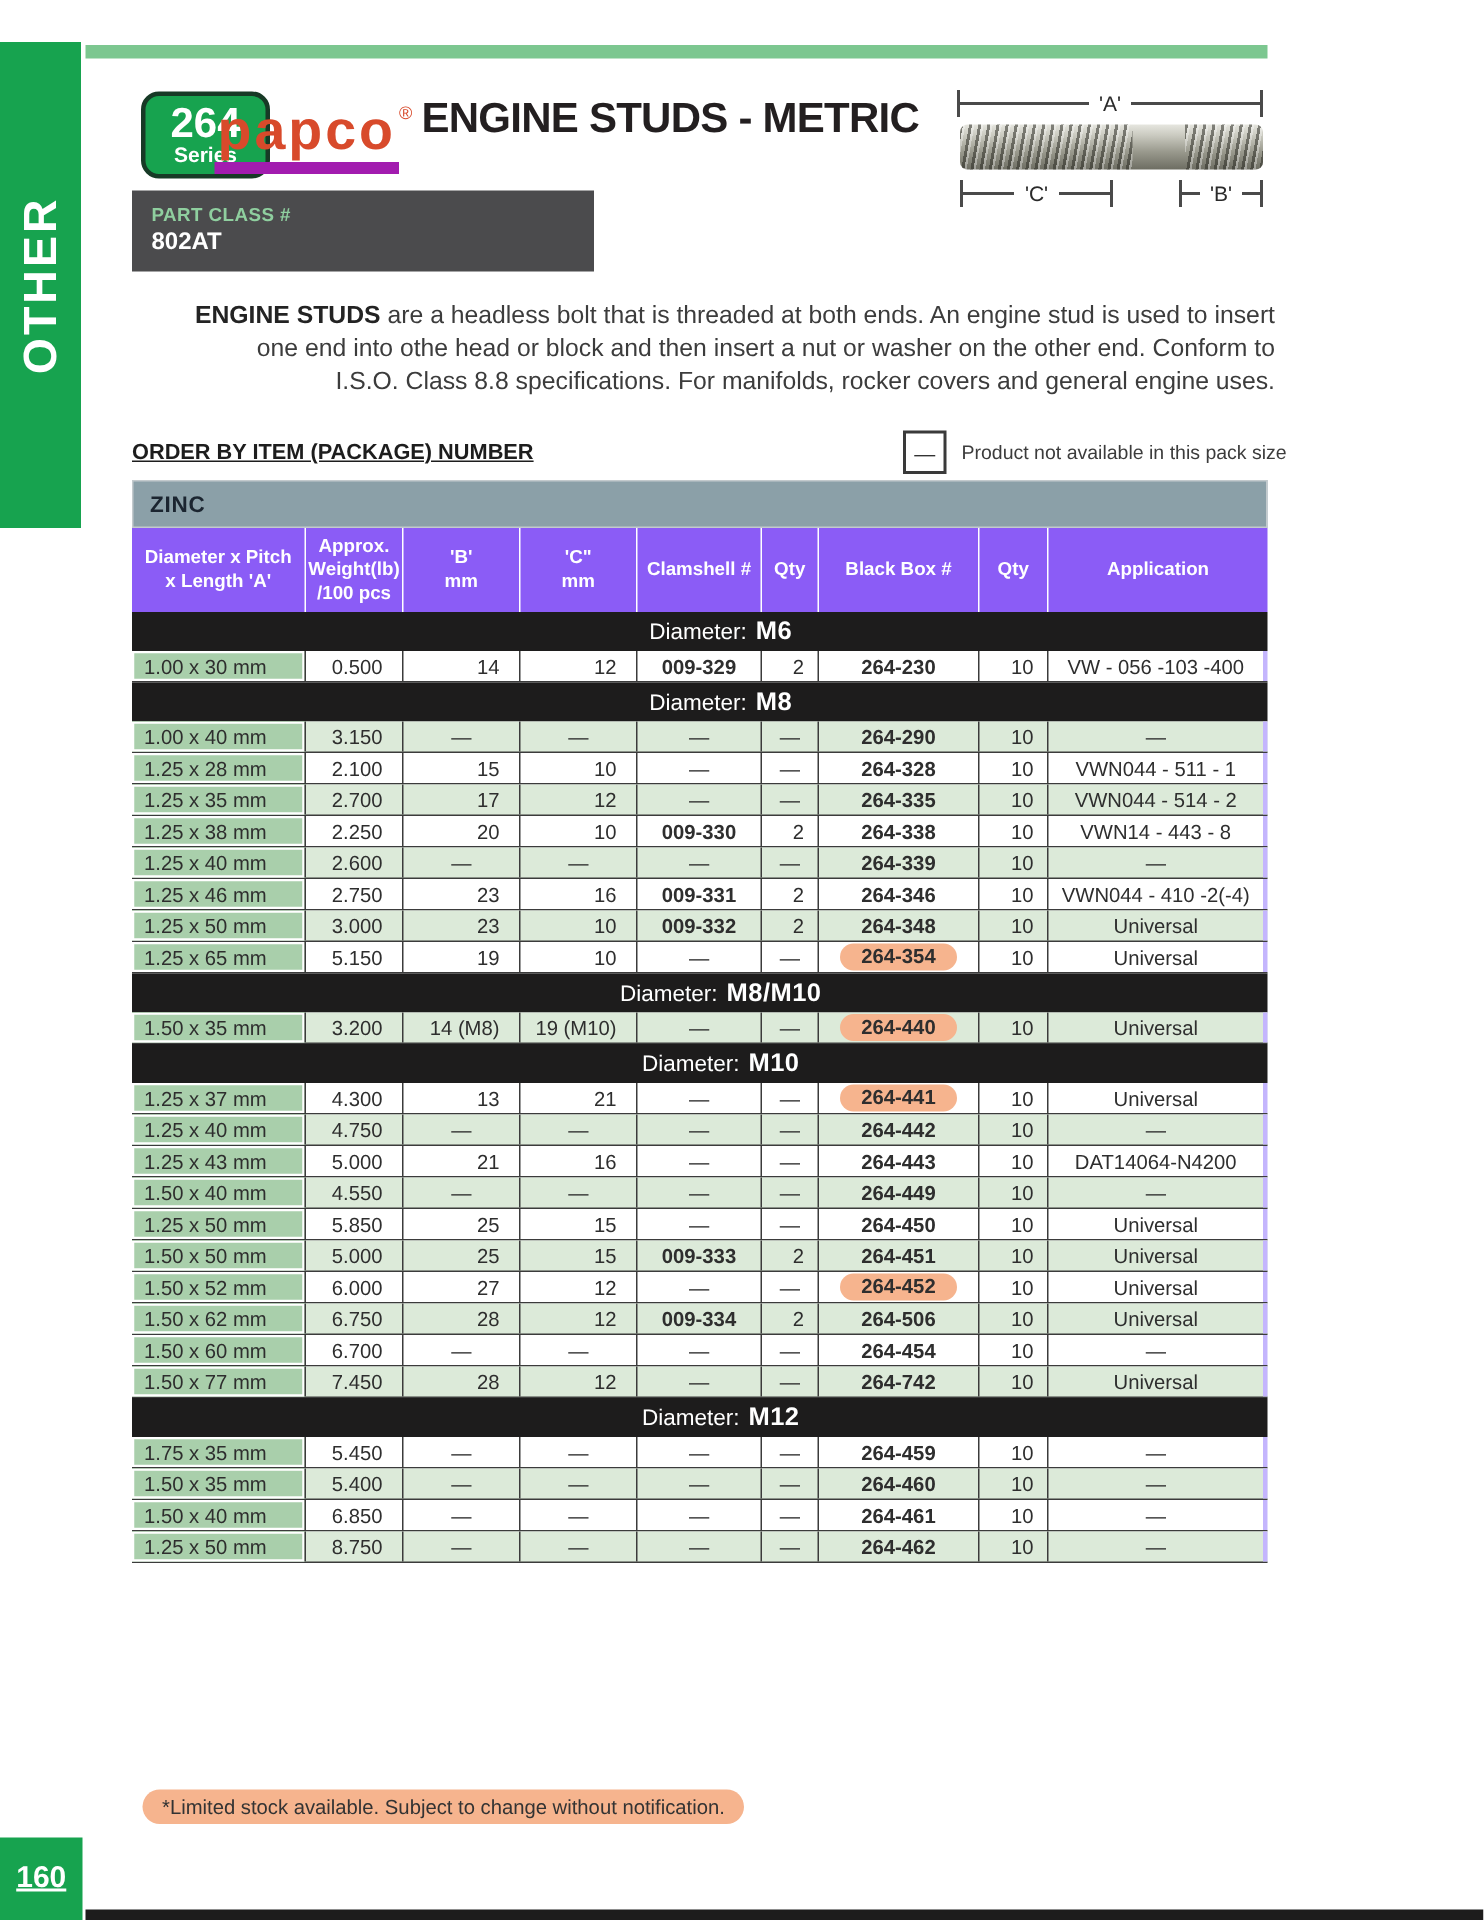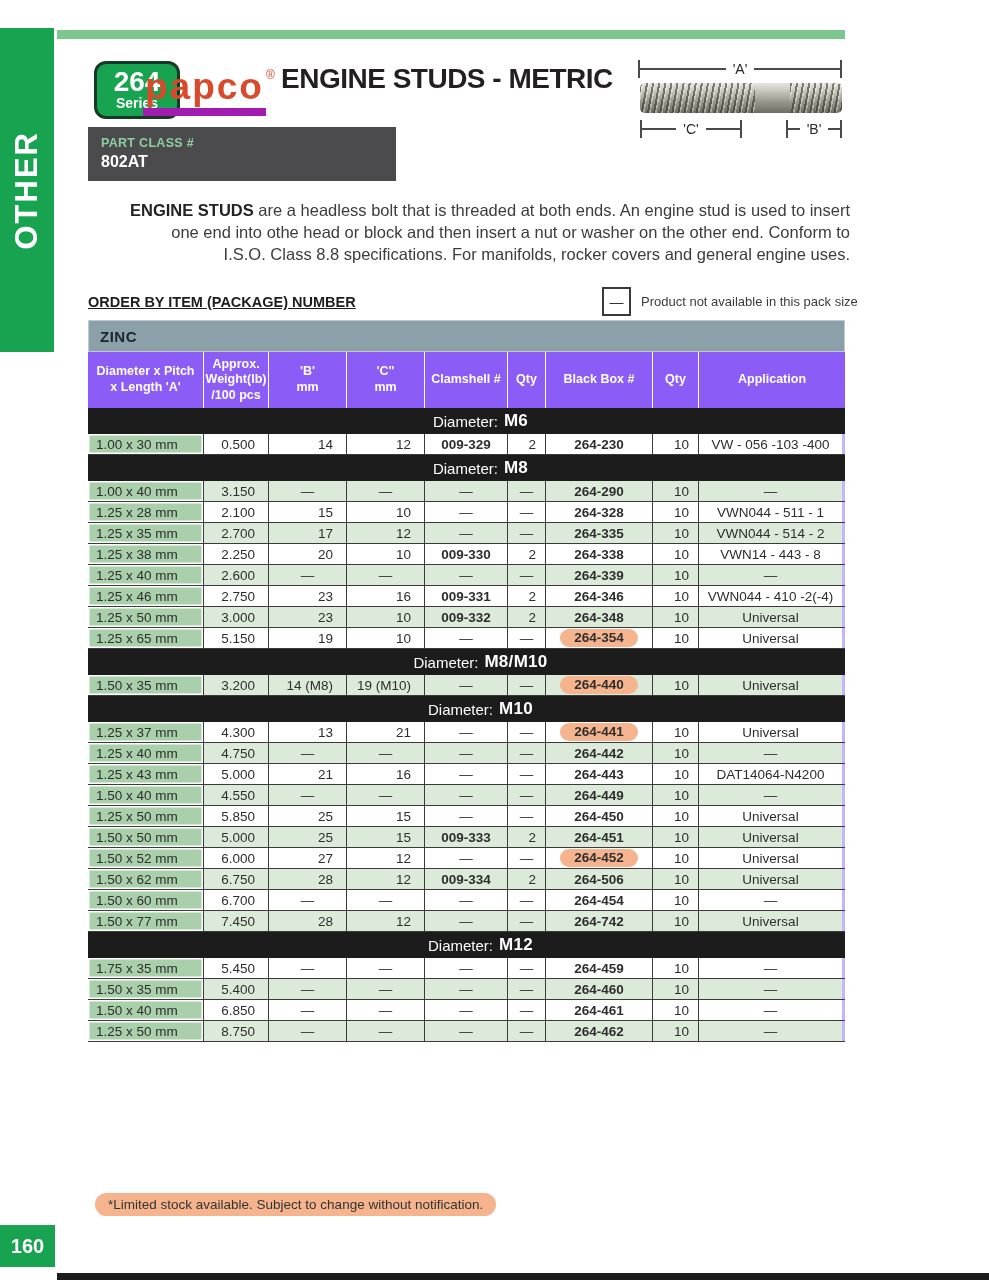--- a/index.html
+++ b/index.html
@@ -91,23 +91,23 @@
   .c-app { justify-content:center; }
   .cell.dash { justify-content:center; padding:0; font-weight:normal; }
   .pill { background:#f6b48e; border-radius:10px; padding:0 14px; line-height:18px; display:inline-block; }
 
   
   .footnote { position:absolute; left:95px; top:1193px; background:#f6b48e; border-radius:13px;
               padding:4px 13px; font-size:13.5px; color:#333; }
 
   
   .footer { position:absolute; left:0; top:1225px; width:989px; height:55px; }
-  .footer .page-box { position:absolute; left:0; top:0; width:55px; height:42px; background:#17a34f;
+  .footer .page-box { position:absolute; left:0; top:0; width:55px; height:55px; background:#17a34f;
                       color:#fff; font-size:20px; font-weight:bold; display:flex; align-items:center;
-                      justify-content:center; }
+                      justify-content:center;text-decoration:underline; }
   .footer .bar { position:absolute; left:57px; top:0; width:932px; height:55px; background:#1d1c1c;
                  display:flex; align-items:center;margin-top:48px; }
   .footer .hillman { margin-left:85px; color:#fff; font-weight:bold; font-size:30px; letter-spacing:1px; }
   .footer .hillman sup { font-size:9px; vertical-align:top; }
   .footer .right { margin-left:auto; margin-right:143px; display:flex; align-items:center; color:#fff; }
   .footer .site { font-size:14.5px; font-weight:bold;text-align:right; }
   .footer .div { margin:0 11px; font-size:14px; color:#ddd; }
   .footer .section { font-size:19px; font-weight:bold; letter-spacing:0.3px; }
 </style>
 </head>

